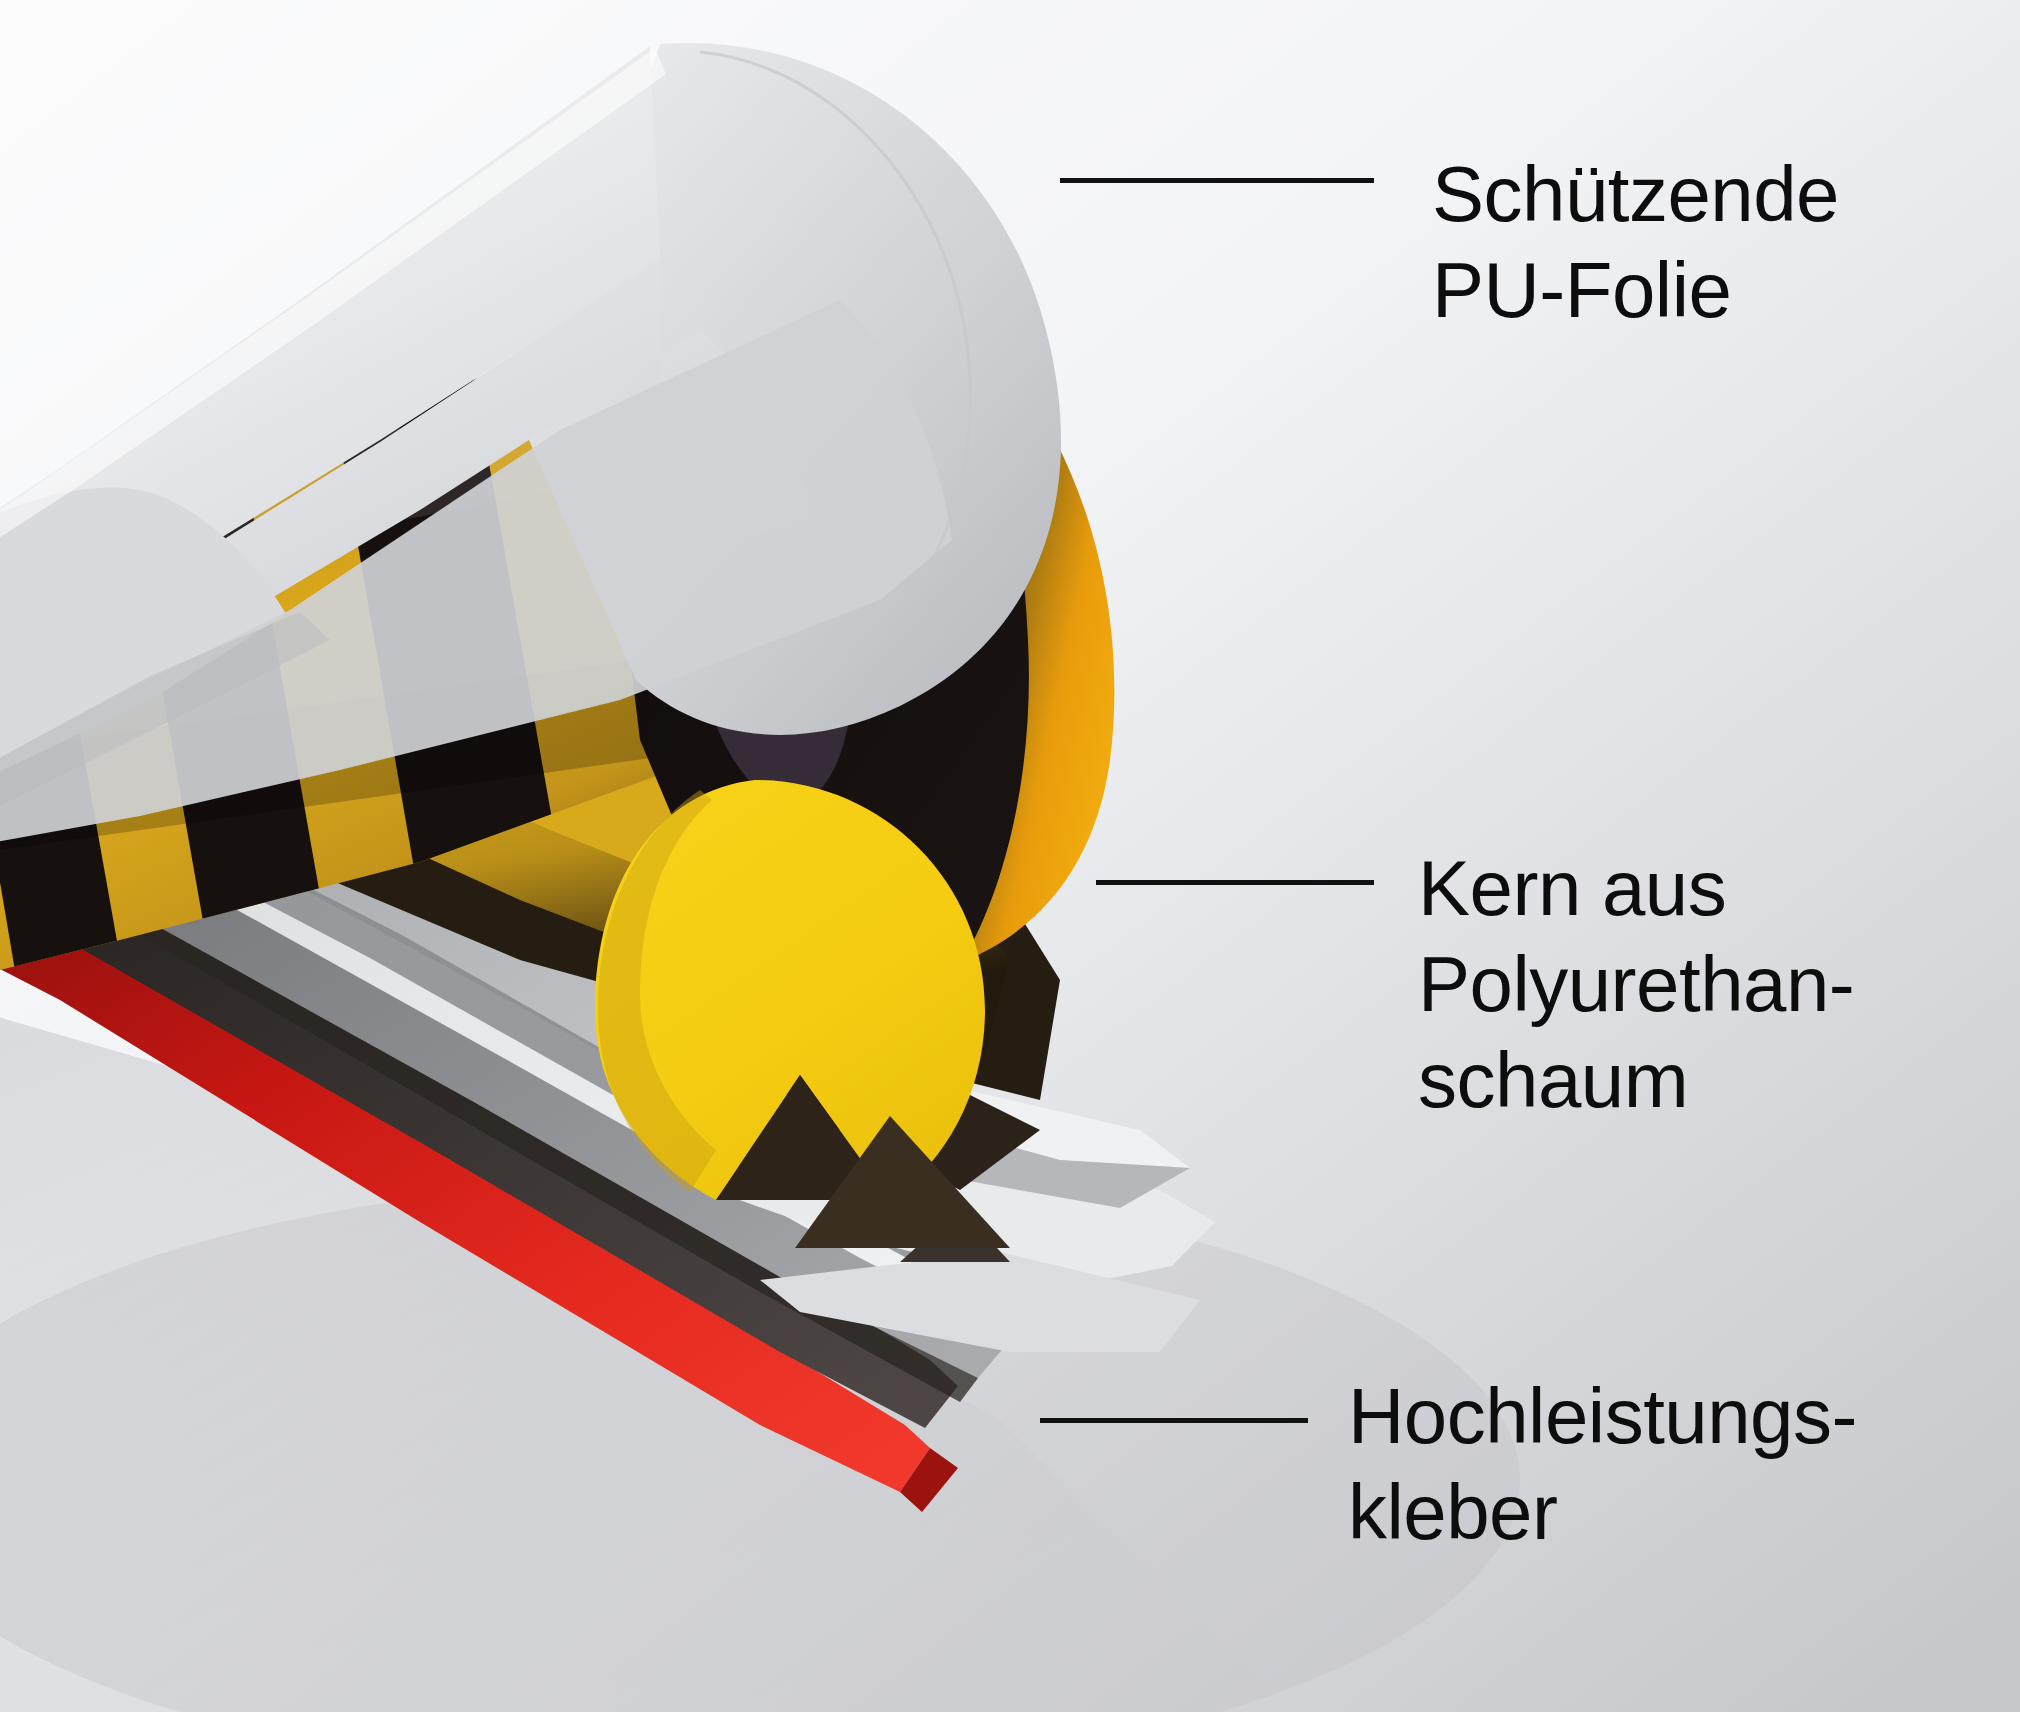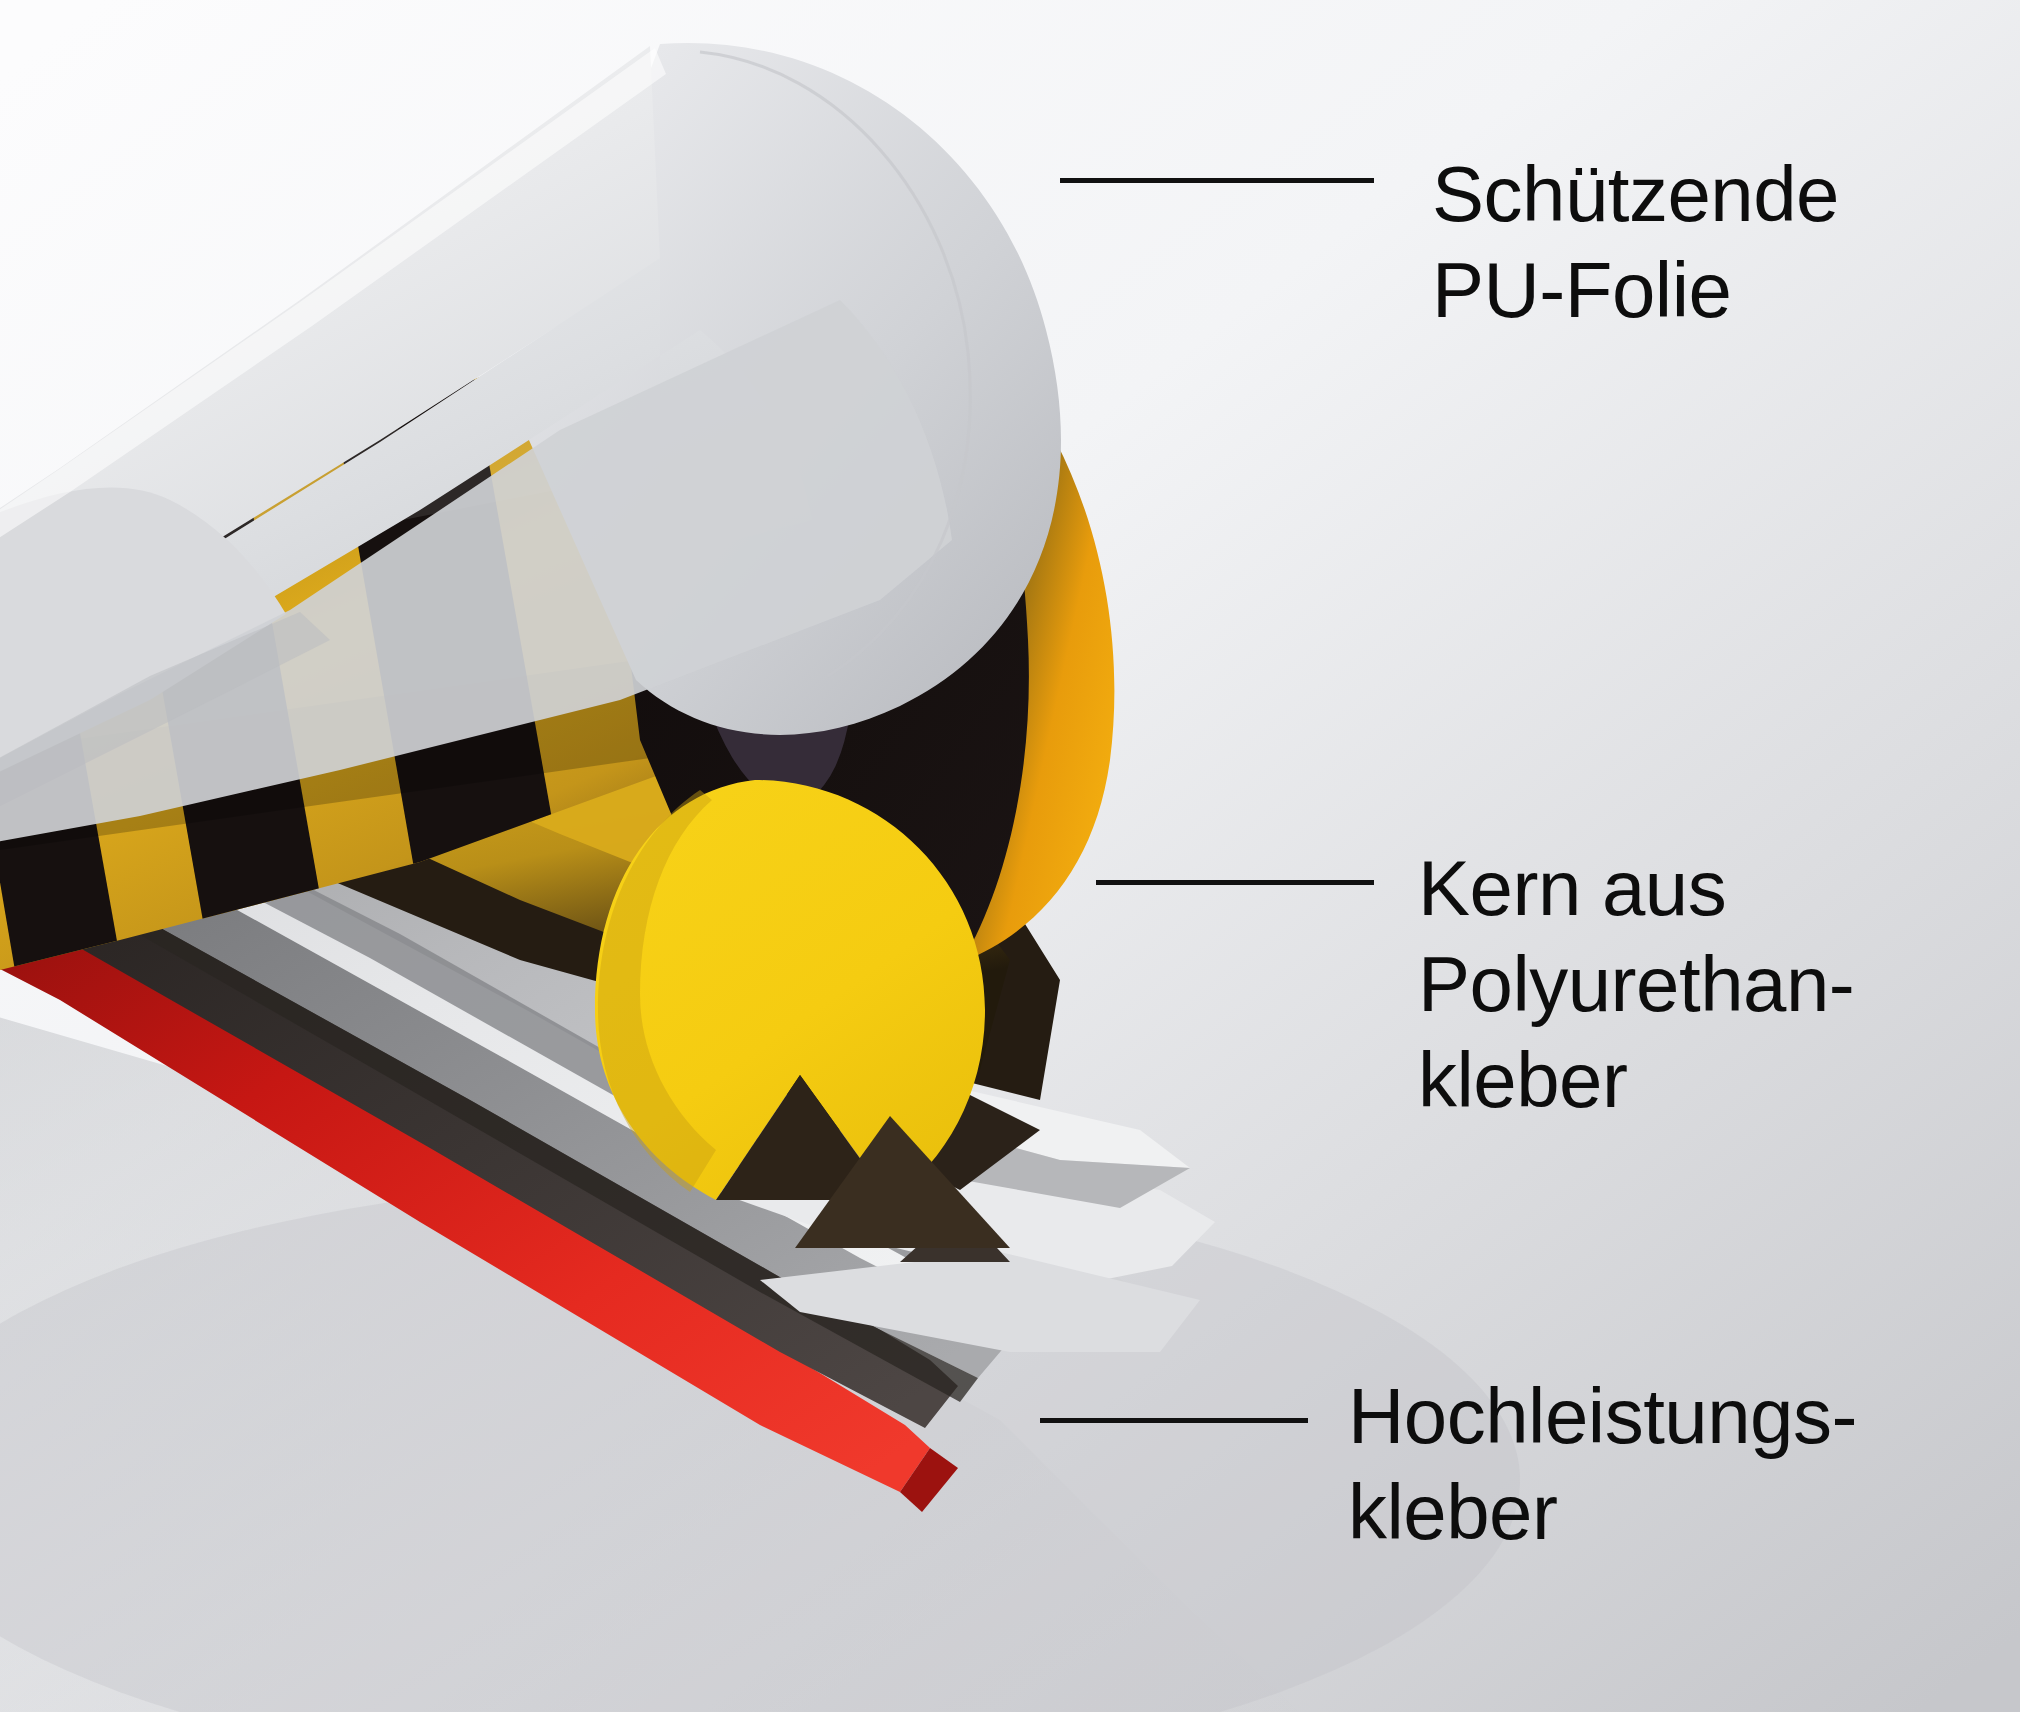--- a/index.html
+++ b/index.html
@@ -307,18 +307,18 @@
 
   <div class="leader leader-pu"></div>
   <div class="leader leader-core"></div>
   <div class="leader leader-glue"></div>
 
   <div class="label label-pu">Schützende
 PU-Folie</div>
 
   <div class="label label-core">Kern aus
 Polyurethan-
-kleber</div>
+schaum</div>
 
   <div class="label label-glue">Hochleistungs-
 kleber</div>
 
 </div>
 
 </body></html>

